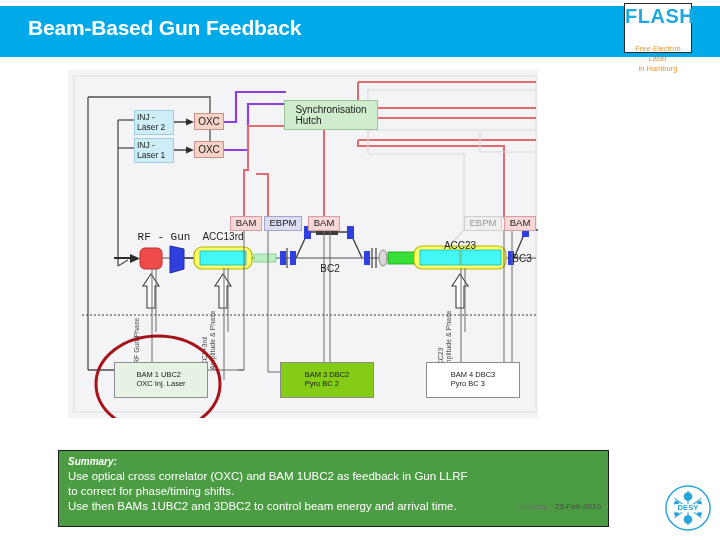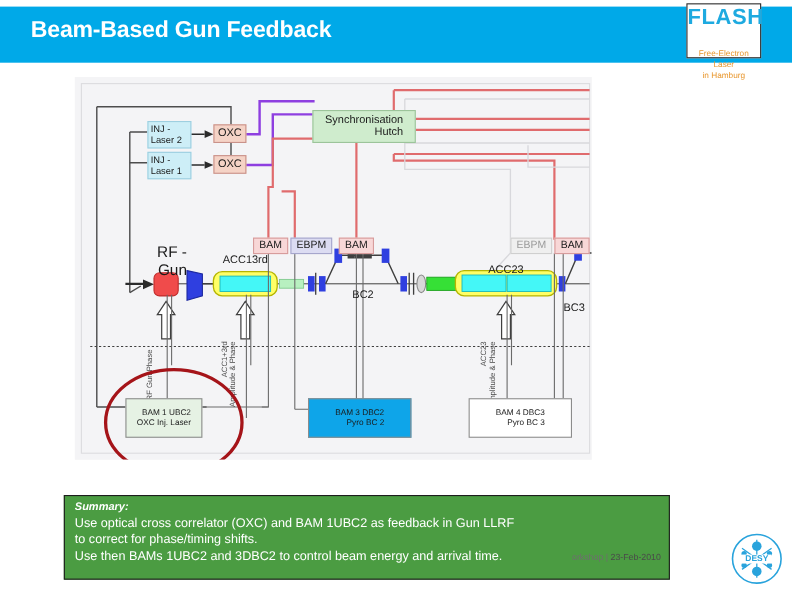--- a/index.html
+++ b/index.html
@@ -61,21 +61,21 @@
     width: 470px; height: 348px;
     background: #f4f4f6;
     overflow: hidden;
   }
   #diagram-inner { position: absolute; inset: 0; }
 
   .dgbox {
     position: absolute;
     font-size: 8px;
     color: #1a1a1a;
-    text-align: right;
+    text-align: left;
     line-height: 1.15;
     display: flex; align-items: center; justify-content: center;
     white-space: pre-line;
   }
 
   
   #summary-box {
     position: absolute;
     left: 58px; top: 450px;
     width: 551px; height: 77px;
@@ -240,33 +240,33 @@
       </div>
       <div class="dgbox" style="left:130px;top:230px;width:22px;height:80px;writing-mode:vertical-rl;transform:rotate(180deg);font-size:7px;color:#4a4a4a;">
         <span>ACC1+3rd
 Amplitude &amp; Phase</span>
       </div>
       <div class="dgbox" style="left:366px;top:230px;width:22px;height:80px;writing-mode:vertical-rl;transform:rotate(180deg);font-size:7px;color:#4a4a4a;">
         <span>ACC23
 Amplitude &amp; Phase</span>
       </div>
 
-      <div class="dgbox" style="left:46px;top:160px;width:56px;height:14px;font-size:14px;">
+      <div class="dgbox" style="left:68px;top:160px;width:56px;height:14px;font-size:11px;font-family:Liberation Mono, monospace;">
         <span>RF - Gun</span>
       </div>
       <div class="dgbox" style="left:124px;top:160px;width:62px;height:14px;font-size:10px;">
         <span>ACC13rd</span>
       </div>
       <div class="dgbox" style="left:356px;top:159px;width:72px;height:14px;font-size:10px;margin-top:10px;">
         <span>ACC23</span>
       </div>
       <div class="dgbox" style="left:240px;top:192px;width:44px;height:14px;font-size:10px;">
         <span>BC2</span>
       </div>
-      <div class="dgbox" style="left:432px;top:204px;width:44px;height:14px;font-size:10px;">
+      <div class="dgbox" style="left:432px;top:182px;width:44px;height:14px;font-size:10px;">
         <span>BC3</span>
       </div>
 
       <div class="dgbox" style="left:66px;top:40px;width:40px;height:25px;background:#cdeef7;border:1px solid #9ecfe0;font-size:8.5px;text-align:left;justify-content:flex-start;padding-left:2px;">
         <span>INJ -
 Laser 2</span>
       </div>
       <div class="dgbox" style="left:66px;top:68px;width:40px;height:25px;background:#cdeef7;border:1px solid #9ecfe0;font-size:8.5px;text-align:left;justify-content:flex-start;padding-left:2px;">
         <span>INJ -
 Laser 1</span>
@@ -291,25 +291,25 @@
       <div class="dgbox" style="left:240px;top:146px;width:32px;height:15px;background:#f8d7d7;border:1px solid #d79c9c;font-size:9.5px;">
         <span>BAM</span>
       </div>
       <div class="dgbox" style="left:396px;top:146px;width:38px;height:15px;background:#efefef;border:1px solid #cfcfcf;font-size:9.5px;color:#9a9a9a;">
         <span>EBPM</span>
       </div>
       <div class="dgbox" style="left:436px;top:146px;width:32px;height:15px;background:#f8d7d7;border:1px solid #d79c9c;font-size:9.5px;">
         <span>BAM</span>
       </div>
 
-      <div class="dgbox" style="left:46px;top:292px;width:70px;height:36px;background:#e6f2e4;border:1px solid #8c8c8c;font-size:7.5px;">
+      <div class="dgbox" style="left:46px;top:292px;width:94px;height:36px;background:#e6f2e4;border:1px solid #8c8c8c;font-size:7.5px;">
         <span>BAM 1 UBC2
 OXC Inj. Laser</span>
       </div>
-      <div class="dgbox" style="left:212px;top:292px;width:94px;height:36px;background:#0ea5e9;border:1px solid #8c8c8c;font-size:7.5px;">
+      <div class="dgbox" style="left:212px;top:292px;width:94px;height:36px;background:#84cc16;border:1px solid #8c8c8c;font-size:7.5px;">
         <span>BAM 3 DBC2
 Pyro BC 2</span>
       </div>
       <div class="dgbox" style="left:358px;top:292px;width:94px;height:36px;background:#ffffff;border:1px solid #8c8c8c;font-size:7.5px;">
         <span>BAM 4 DBC3
 Pyro BC 3</span>
       </div>
 
       <svg width="470" height="348" viewBox="0 0 470 348" style="position:absolute;left:0;top:0;pointer-events:none;">
         <ellipse cx="90" cy="314" rx="62" ry="48" fill="none" stroke="#a51419" stroke-width="3"></ellipse>

